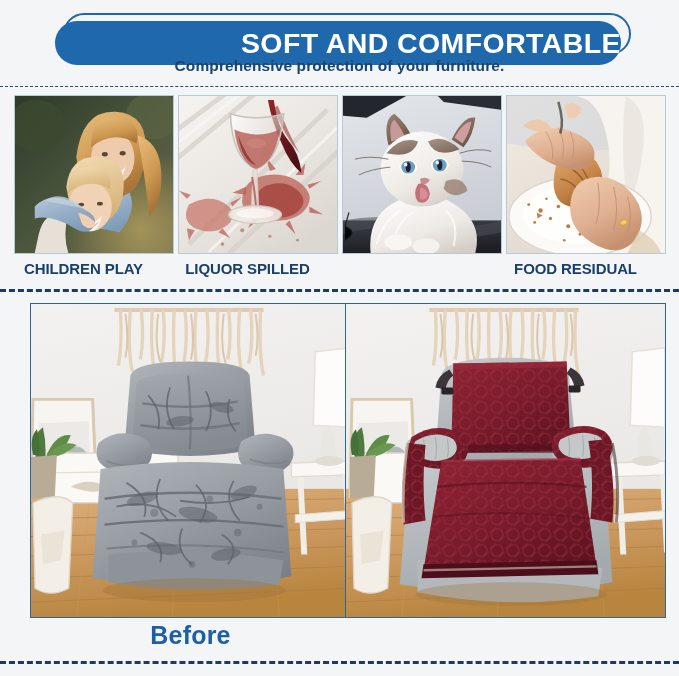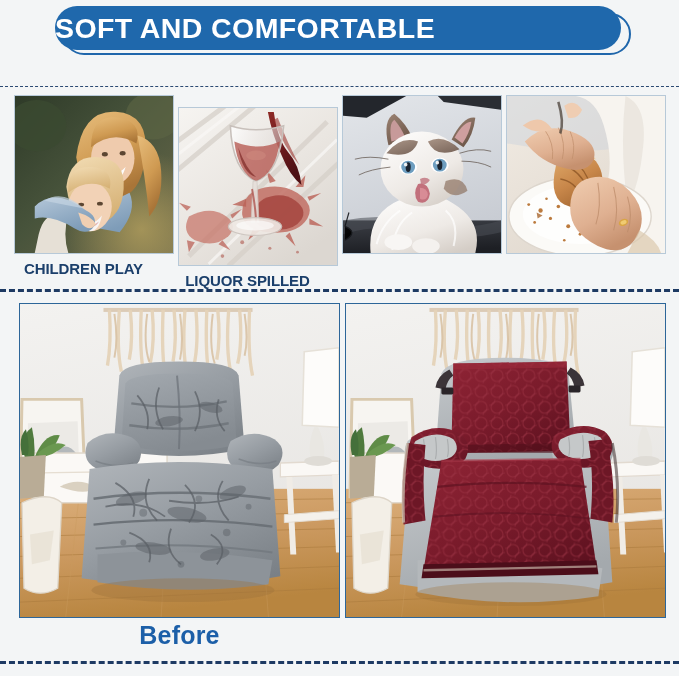--- a/index.html
+++ b/index.html
@@ -36,29 +36,29 @@
     width: 568px;
     height: 42px;
     border: 2.5px solid #1f66ab;
     border-radius: 24px;
     box-sizing: border-box;
     background: transparent;
   }
   .banner-solid {
     position: absolute;
     left: 0;
-    top: 1px;
+    top: 16px;
     width: 566px;
     height: 44px;
     background: #1f68ac;
     border-radius: 23px 23px 23px 23px;
     box-sizing: border-box;
     display: flex;
     align-items: center;
-    justify-content: flex-start;
+    justify-content: flex-end;
     overflow: hidden;
   }
   .banner-title {
     color: #ffffff;
     font-size: 28.5px;
     font-weight: bold;
     letter-spacing: 0.4px;
     line-height: 1;
     white-space: nowrap;
     transform: scaleX(1.0);
@@ -101,21 +101,21 @@
     top: 95px;
     width: 679px;
     height: 190px;
   }
   .feature {
     position: absolute;
     top: 0;
     width: 139px;
   }
   .feature:nth-of-type(1) { left: 14px; }
-  .feature:nth-of-type(2) { left: 178px; margin-top: 12px; }
+  .feature:nth-of-type(2) { left: 178px; }
   .feature:nth-of-type(3) { left: 342px; }
   .feature:nth-of-type(4) { left: 506px; }
 
   .photo {
     width: 160px;
     height: 159px;
     border: 1px solid #b7c9d8;
     box-sizing: border-box;
     overflow: hidden;
     position: relative;
@@ -139,21 +139,21 @@
     left: 0;
     top: 303px;
     width: 679px;
     height: 350px;
   }
   .panel {
     position: absolute;
     top: 0;
     width: 321px;
   }
-  .panel.left  { left: 3px; padding-left: 16px; }
+  .panel.left  { left: 14px; padding-left: 16px; }
   .panel.right { left: 345px; }
 
   .big-photo {
     width: 321px;
     height: 315px;
     border: 1.6px solid #2d6699;
     box-sizing: border-box;
     overflow: hidden;
     position: relative;
     background: #eef1f2;
@@ -172,20 +172,21 @@
 </head>
 <body>
 
 <div class="header">
   <div class="banner-wrap">
     <div class="banner-outline"></div>
     <div class="banner-solid">
       <span class="banner-title">SOFT AND COMFORTABLE</span>
     </div>
   </div>
+  <div class="subtitle">Comprehensive protection of your furniture.</div>
 </div>
 
 <div class="divider-thin" id="div-top"></div>
 
 <div class="features">
 
   <div class="feature">
     <div class="photo">
       <svg viewBox="0 0 160 159" preserveAspectRatio="xMidYMid slice">
         <defs>
@@ -464,20 +465,21 @@
         <g stroke="#bd8c6a" stroke-width="1.1" fill="none" opacity="0.75">
           <path d="M92 88 q4 24 -2 42"></path>
             <path d="M108 92 q6 24 0 44"></path>
           <path d="M122 102 q6 20 0 36"></path>
         </g>
         <ellipse cx="118" cy="128" rx="5" ry="3.4" fill="#d9a544" transform="rotate(-22 118 128)"></ellipse>
         <ellipse cx="118" cy="128" rx="3.2" ry="2" fill="#f0cb72" transform="rotate(-22 118 128)"></ellipse>
         <path d="M134 136 q18 10 22 23 l-34 0z" fill="#dcc9ae" opacity="0.7"></path>
       </svg>
     </div>
+    <div class="feature-caption">FOOD RESIDUAL</div>
   </div>
 </div>
 
 <div class="divider-thick" id="div-mid"></div>
 
 <div class="compare">
 
   <div class="panel left">
     <div class="big-photo">
       <svg viewBox="0 0 321 315" preserveAspectRatio="xMidYMid slice">

